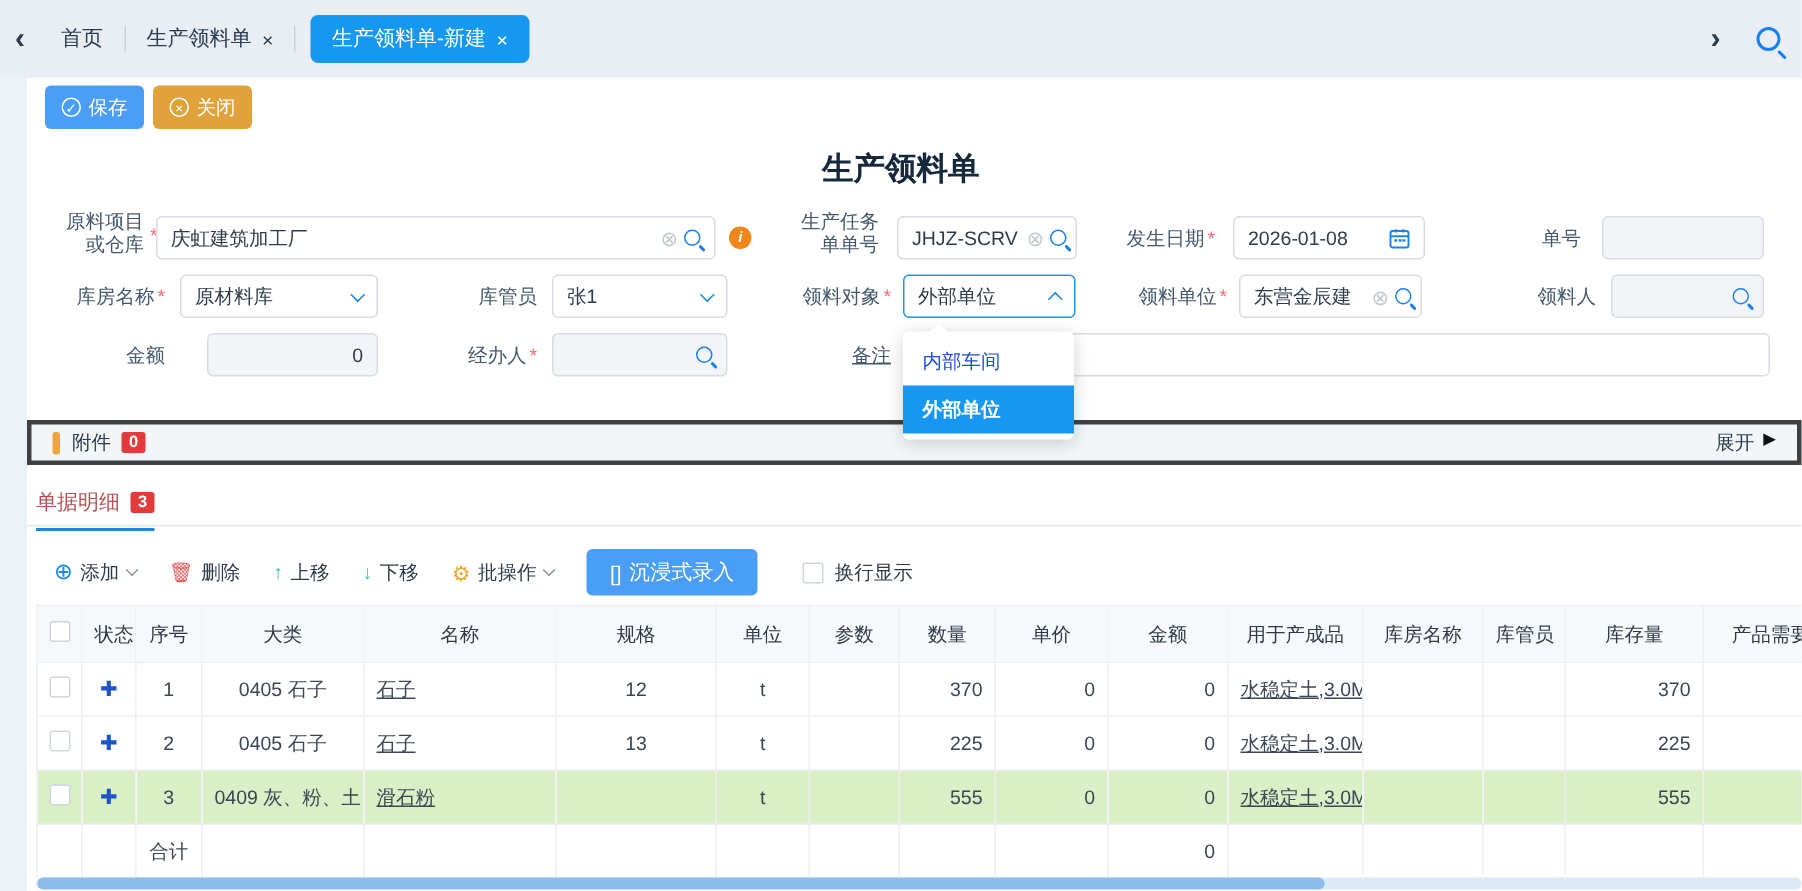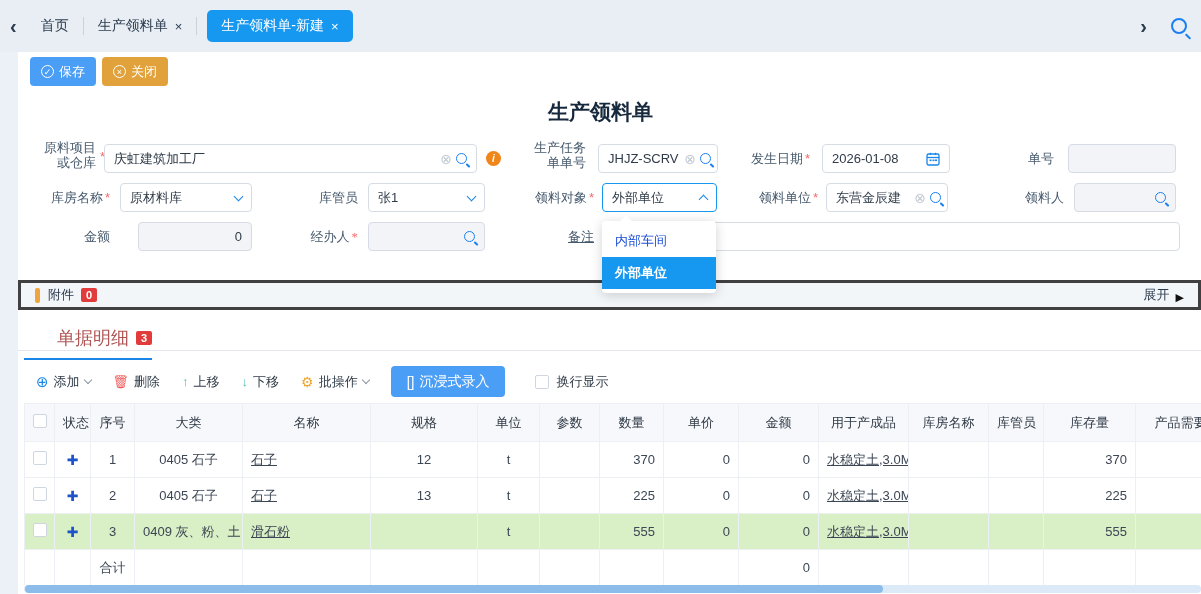--- a/index.html
+++ b/index.html
@@ -54,26 +54,26 @@
   .chev-blue.up { transform:rotate(-135deg); margin-top:4px; }
   
   .dd { position:absolute; left:602px; top:221px; width:114px; background:#fff; border-radius:4px; box-shadow:0 2px 12px rgba(0,0,0,.18); z-index:20; padding:4px 0; }
   .dd::before { content:""; position:absolute; top:-4px; left:20px; width:8px; height:8px; background:#fff; transform:rotate(45deg); }
   .dd-item { height:32px; display:flex; align-items:center; padding:0 13px; color:#1d4ed8; cursor:pointer; }
   .dd-item.sel { background:#1798f0; color:#fff; font-weight:bold; }
   
   .attach { position:absolute; left:18px; right:0; top:280px; height:30px; background:#f3f6f9; border:3px solid #404040; display:flex; align-items:center; padding:0 14px; }
   .abar { width:5px; height:15px; background:#f0a53c; border-radius:2px; margin-right:8px; }
   .badge { background:#e23b3b; color:#fff; font-size:11px; border-radius:2px; padding:1px 5px; margin-left:7px; font-weight:bold; }
-  .expand { margin-left:auto; color:#2b3b4e; font-size:13px; display:flex; align-items:flex-end; gap:6px; cursor:pointer; }
+  .expand { margin-left:auto; color:#2b3b4e; font-size:13px; display:flex; align-items:flex-start; gap:6px; cursor:pointer; }
   .expand .tri { font-size:11px; color:#111; }
   
   .dtab-line { position:absolute; left:18px; right:0; top:350px; height:1px; background:#e4e8ee; }
   .dtab { position:absolute; left:24px; top:326px; display:flex; align-items:center; padding-bottom:8px; border-bottom:2px solid #1a86e8; cursor:pointer; }
-  .dtab .t { color:#b05454; font-size:18px;margin-left:33px; }
+  .dtab .t { color:#b05454; font-size:14px; }
   
   .ttool { position:absolute; left:36px; top:366px; display:flex; align-items:center; gap:22px; }
   .titem { display:flex; align-items:center; gap:5px; color:#2f3b48; font-size:13px; cursor:pointer; }
   .ic-plus { color:#1a86e8; font-size:15px; line-height:1; }
   .ic-up { color:#45c0ae; font-weight:bold; }
   .ic-down { color:#45c0ae; font-weight:bold; }
   .ic-gear { color:#f0a52c; font-size:14px; line-height:1; }
   .ic-trash { color:#f05656; font-size:13px; }
   .chev-g { width:6px; height:6px; border-right:1.4px solid #8a94a2; border-bottom:1.4px solid #8a94a2; display:inline-block; transform:rotate(45deg); margin-top:-3px; }
   .btn-immersive { background:#4a9ef5; color:#fff; border-radius:4px; height:31px; display:flex; align-items:center; gap:5px; padding:0 16px; font-size:14px; cursor:pointer; }
@@ -215,21 +215,21 @@
   <span class="right-ic">
       <span class="mag"></span>
     </span>
 </div>
 
 <div class="flabel" style="left:58px; top:229px; width:52px;"><span>金额</span></div>
 <div class="fin disabled" style="left:138px; top:222px; width:114px;">
   <span class="val num-right">0</span>
 </div>
 
-<div class="flabel req" style="left:304px; top:229px; width:54px;font-family:Liberation Serif, serif;"><span>经办人</span></div>
+<div class="flabel req" style="left:304px; top:229px; width:54px;"><span>经办人</span></div>
 <div class="fin disabled" style="left:368px; top:222px; width:117px;">
   <span class="val"></span>
   <span class="right-ic">
       <span class="mag"></span>
     </span>
 </div>
 
 <div class="flabel" style="left:540px; top:229px; width:54px;text-decoration:underline;"><span>备注</span></div>
 <div class="fin" style="left:602px; top:222px; width:578px;">
   <span class="val"></span>

